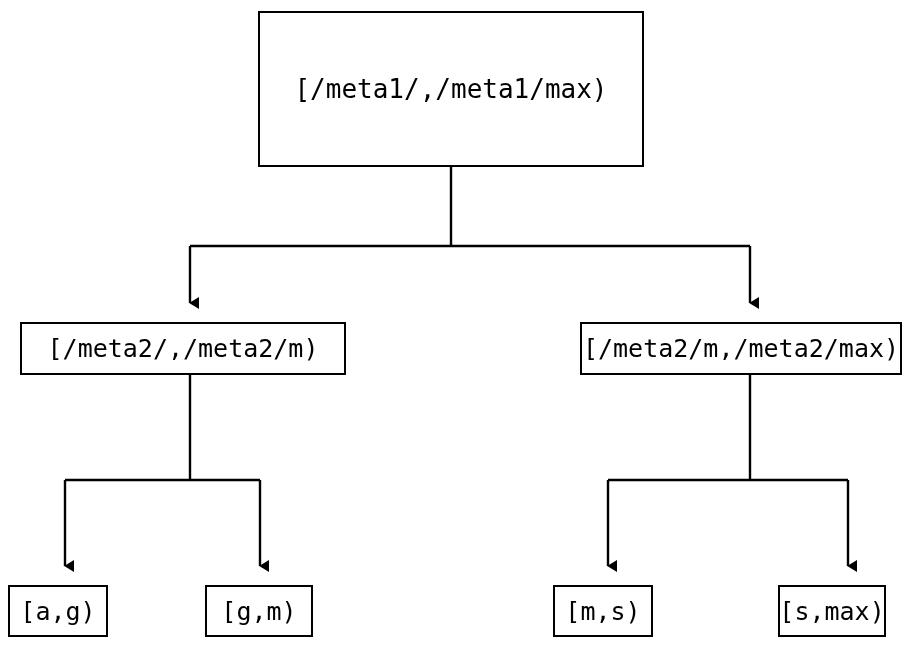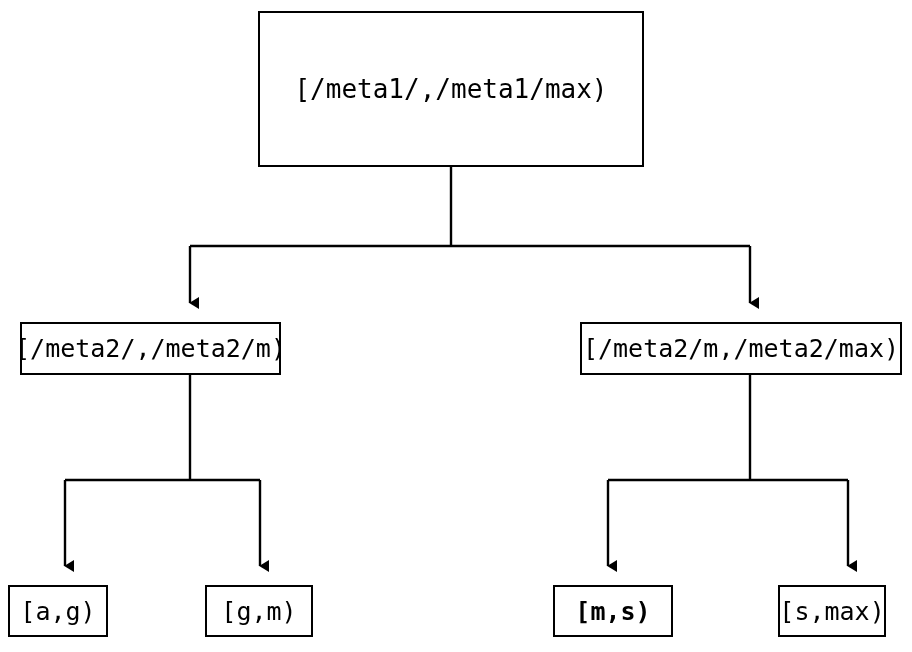--- a/index.html
+++ b/index.html
@@ -75,37 +75,37 @@
     <path d="M 750 375 L 750 480" stroke="#000000" stroke-width="2.4" fill="none"></path>
     <path d="M 608 480 L 848 480" stroke="#000000" stroke-width="2.4" fill="none"></path>
     <path d="M 608 480 L 608 566" stroke="#000000" stroke-width="2.4" fill="none" marker-end="url(#arrow-down)"></path>
     <path d="M 848 480 L 848 566" stroke="#000000" stroke-width="2.4" fill="none" marker-end="url(#arrow-down)"></path>
   </svg>
 
   <div class="tree-node level-root" style="left:258px; top:11px; width:386px; height:156px;">
     <span class="node-label">[/meta1/,/meta1/max)</span>
   </div>
 
-  <div class="tree-node level-mid" style="left:20px; top:322px; width:261px; height:53px;">
+  <div class="tree-node level-mid" style="left:20px; top:322px; width:326px; height:53px;">
     <span class="node-label">[/meta2/,/meta2/m)</span>
   </div>
 
   <div class="tree-node level-mid" style="left:580px; top:322px; width:322px; height:53px;text-align:center;">
     <span class="node-label">[/meta2/m,/meta2/max)</span>
   </div>
 
   <div class="tree-node level-leaf" style="left:8px; top:585px; width:100px; height:52px;">
     <span class="node-label">[a,g)</span>
   </div>
 
   <div class="tree-node level-leaf" style="left:205px; top:585px; width:108px; height:52px;">
     <span class="node-label">[g,m)</span>
   </div>
 
-  <div class="tree-node level-leaf" style="left:553px; top:585px; width:120px; height:52px;font-weight:bold;">
+  <div class="tree-node level-leaf" style="left:553px; top:585px; width:100px; height:52px;">
     <span class="node-label">[m,s)</span>
   </div>
 
   <div class="tree-node level-leaf" style="left:778px; top:585px; width:108px; height:52px;">
     <span class="node-label">[s,max)</span>
   </div>
 
 </div>
 
 </body></html>

